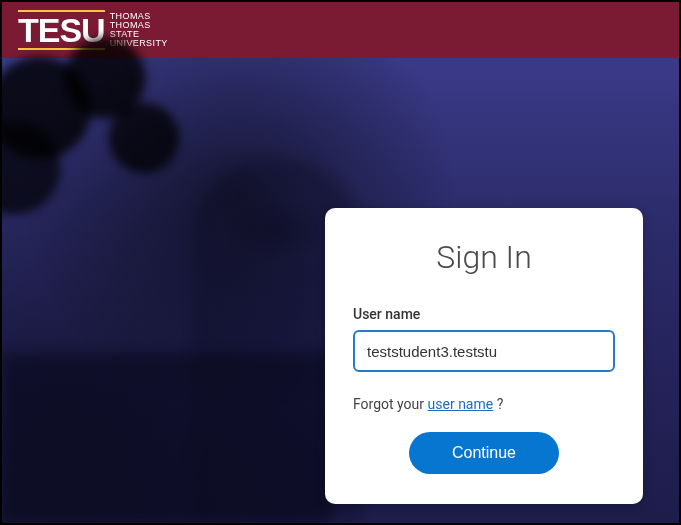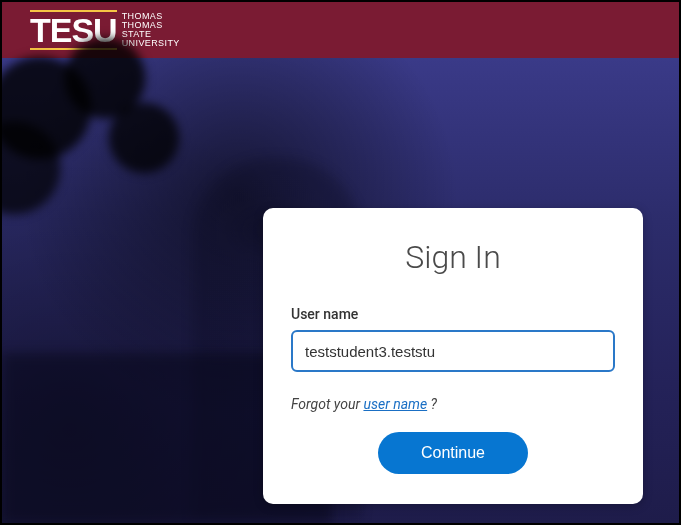--- a/index.html
+++ b/index.html
@@ -4,21 +4,21 @@
 <style>
   * { box-sizing: border-box; margin: 0; padding: 0; }
   html, body { width: 681px; height: 525px; font-family: -apple-system, "Segoe UI", Roboto, Arial, sans-serif; }
   body { border: 2px solid #000; position: relative; overflow: hidden; }
 
   .header {
     height: 56px;
     background: #7a1b33;
     display: flex;
     align-items: center;
-    padding-left: 28px;
+    padding-left: 16px;
   }
   .logo-wrap {
     display: flex;
     align-items: center;
     position: relative;
   }
   .logo-tesu {
     font-family: Impact, "Arial Black", sans-serif;
     font-weight: 900;
     font-size: 34px;
@@ -85,21 +85,21 @@
       radial-gradient(circle at 55% 25%, rgba(0,0,0,0.8) 0 18%, transparent 21%),
       radial-gradient(circle at 70% 55%, rgba(0,0,0,0.75) 0 15%, transparent 18%),
       radial-gradient(circle at 20% 70%, rgba(0,0,0,0.7) 0 17%, transparent 20%);
     filter: blur(4px);
   }
 
   .card {
     position: absolute;
     right: 36px;
     top: 206px;
-    width: 380px;
+    width: 318px;
     background: #fff;
     border-radius: 10px;
     padding: 26px 28px 30px 28px;
     box-shadow: 0 2px 10px rgba(0,0,0,0.25);
   }
   .card-title {
     text-align: center;
     font-size: 32px;
     font-weight: 300;
     color: #4a4a4a;
@@ -119,21 +119,20 @@
     border-radius: 6px;
     padding: 4px 12px;
     font-size: 15px;
     color: #333;
     outline: none;
   }
   .forgot {
     margin-top: 24px;
     font-size: 14px;
     color: #444;
-    font-style: italic;
   }
   .forgot a {
     color: #1a6fc4;
     text-decoration: underline;
   }
   .btn-row {
     margin-top: 20px;
     display: flex;
     justify-content: center;
   }

